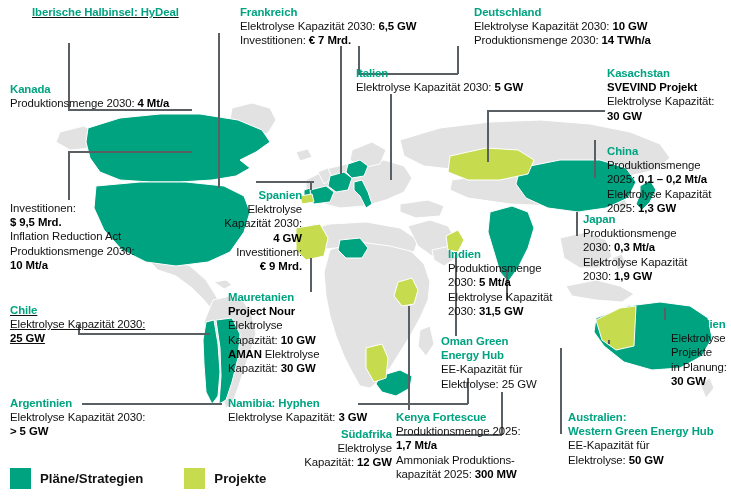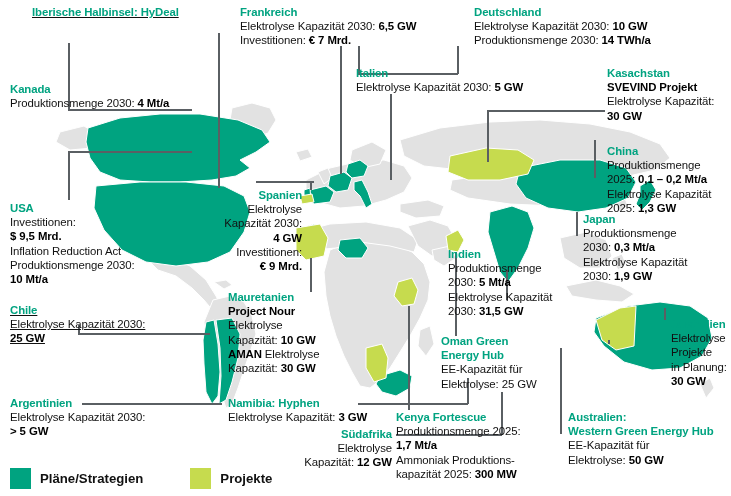--- a/index.html
+++ b/index.html
@@ -29,21 +29,21 @@
   .callout.ralign{text-align:right;}
 
   
   .leader{position:absolute;background:#5a5f63;}
   .leader.h{height:1.6px;}
   .leader.v{width:1.6px;}
 
   
   #legend{
     position:absolute;left:10px;top:468px;
-    display:flex;align-items:flex-end;gap:23px;
+    display:flex;align-items:flex-end;gap:17px;
     font-size:13px;
   }
   #legend .sw{width:21px;height:21px;display:inline-block;}
   #legend .lbl{font-weight:bold;color:#111;font-size:13.2px;margin-right:24px;}
   #legend .grp{display:flex;align-items:center;gap:9px;}
 </style>
 </head>
 <body>
 
 <div id="map-stage">
@@ -242,21 +242,20 @@
     <span class="ln">Elektrolyse Kapazität</span>
     <span class="ln"><span>2030: </span><span class="b">1,9 GW</span></span>
   </div>
 
   <div class="callout" style="left:10px;top:82px;">
     <span class="ttl">Kanada</span>
     <span class="ln"><span>Produktionsmenge 2030: </span><span class="b">4 Mt/a</span></span>
   </div>
 
   <div class="callout" style="left:10px;top:201px;">
-    <span class="ttl">USA</span>
     <span class="ln">Investitionen:</span>
     <span class="ln b">$ 9,5 Mrd.</span>
     <span class="ln">Inflation Reduction Act</span>
     <span class="ln">Produktionsmenge 2030:</span>
     <span class="ln b">10 Mt/a</span>
   </div>
 
   <div class="callout" style="left:10px;top:303px;text-decoration:underline;">
     <span class="ttl">Chile</span>
     <span class="ln">Elektrolyse Kapazität 2030:</span>

